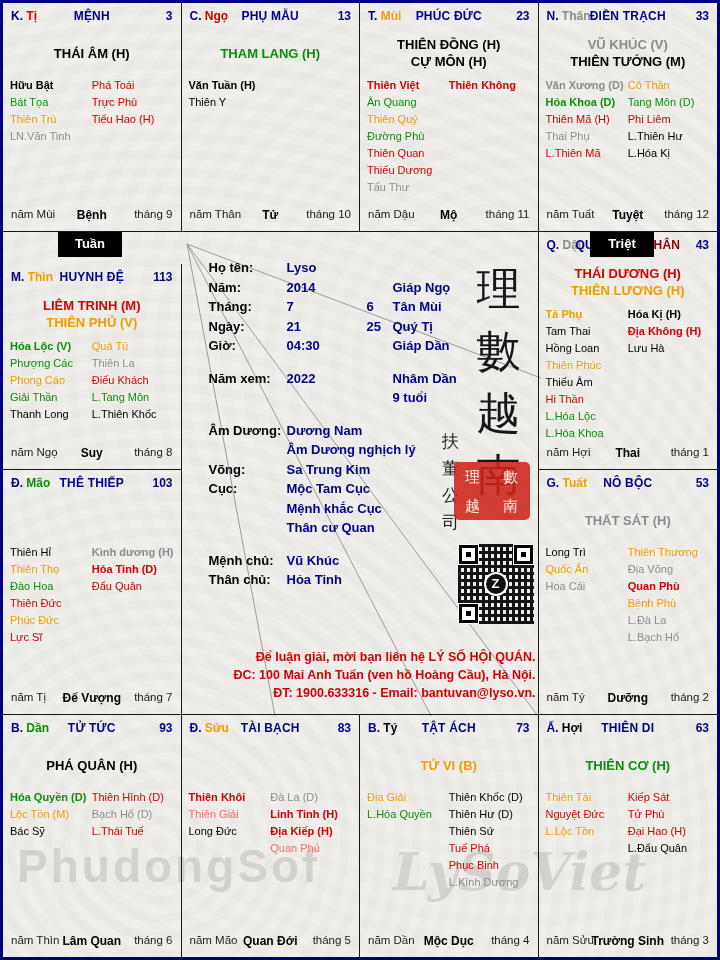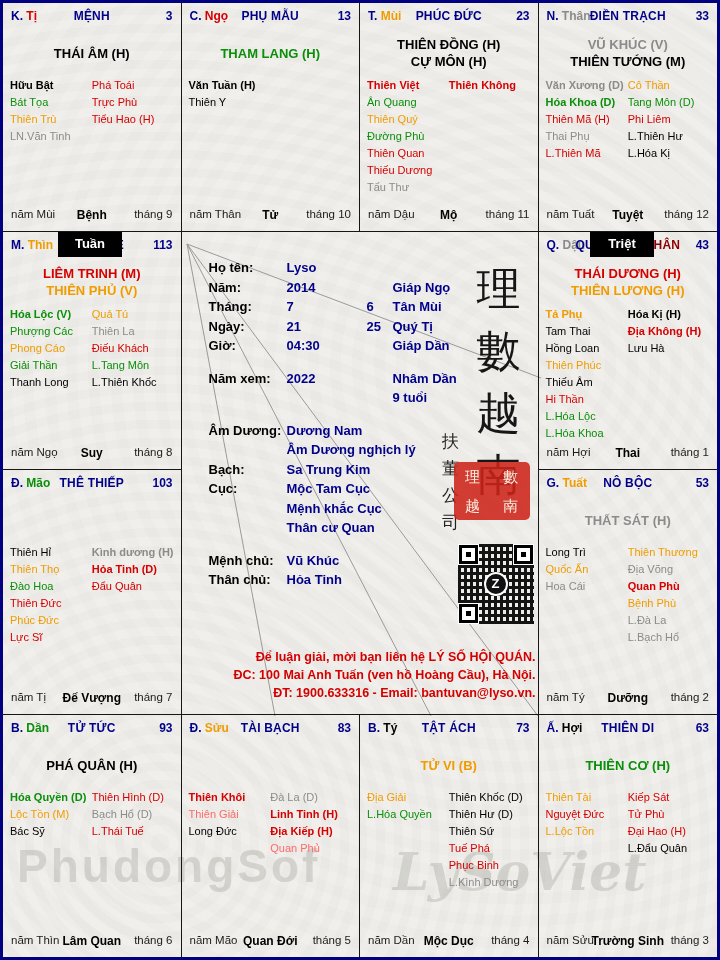--- a/index.html
+++ b/index.html
@@ -145,21 +145,21 @@
             <span class="iv"></span>
             <span class="iv"></span>
           </div>
           <div class="irow">
             <span class="il"></span>
             <span class="iv">Âm Dương nghịch lý</span>
             <span class="iv"></span>
             <span class="iv"></span>
           </div>
           <div class="irow">
-            <span class="il">Bạch:</span>
+            <span class="il">Võng:</span>
             <span class="iv">Sa Trung Kim</span>
             <span class="iv"></span>
             <span class="iv"></span>
           </div>
           <div class="irow">
             <span class="il">Cục:</span>
             <span class="iv">Mộc Tam Cục</span>
             <span class="iv"></span>
             <span class="iv"></span>
           </div>
@@ -323,21 +323,21 @@
             <div class="star c-k">L.Thiên Hư</div>
             <div class="star c-k">L.Hóa Kị</div>
           </div>
         </div>
         <div class="brow">
           <span class="nam">năm Tuất</span>
           <span class="van">Tuyệt</span>
           <span class="thang">tháng 12</span>
         </div>
       </div>
-      <div class="cell" style="grid-area: thin;">
+      <div class="cell" style="grid-area: thin; margin-top: 32px;">
         <div class="hrow">
           <span class="canchi"><span class="can">M.</span> <span class="chi c-o">Thìn</span></span>
           <span class="cung">HUYNH ĐỆ</span>
           <span class="num">113</span>
         </div>
         <div class="mains">
           <div class="main c-r">LIÊM TRINH (M)</div>
           <div class="main c-o">THIÊN PHỦ (V)</div>
         </div>
         <div class="cols">

